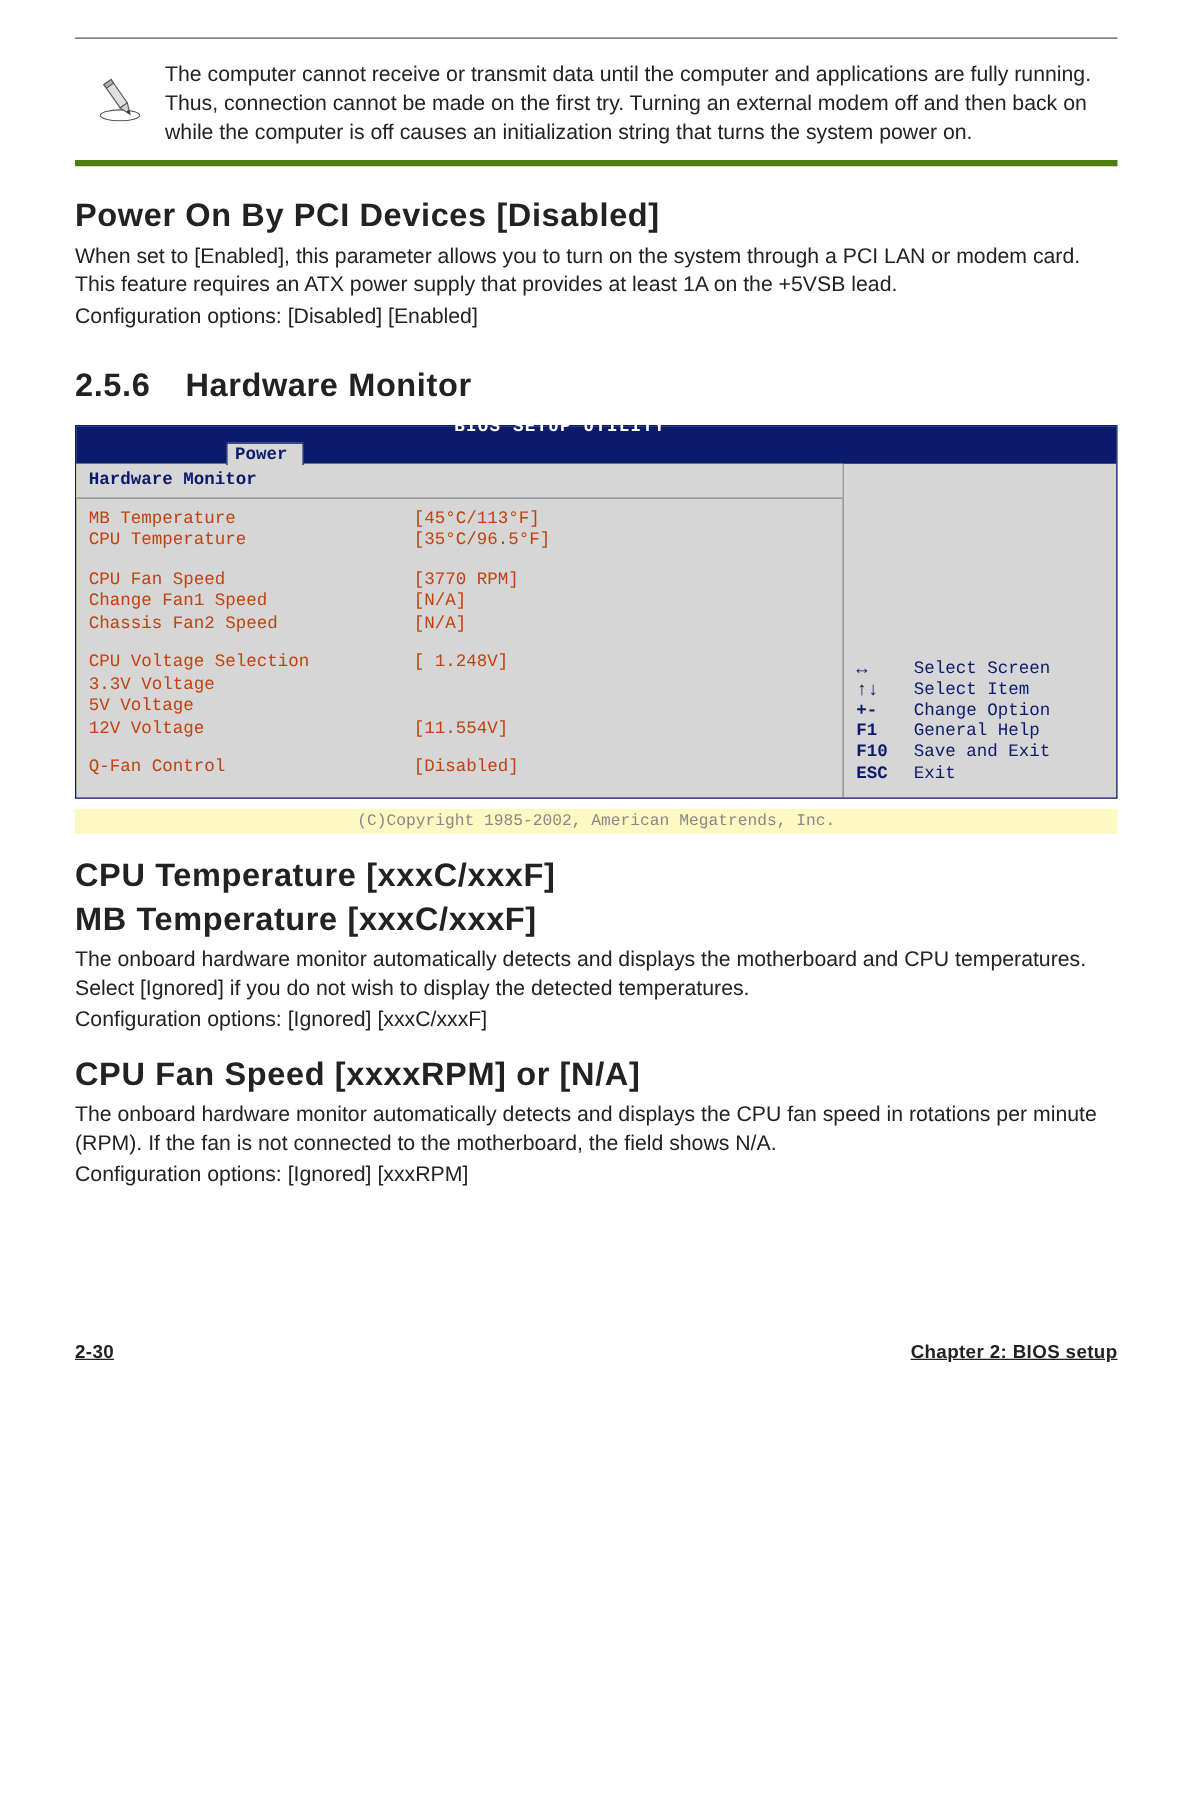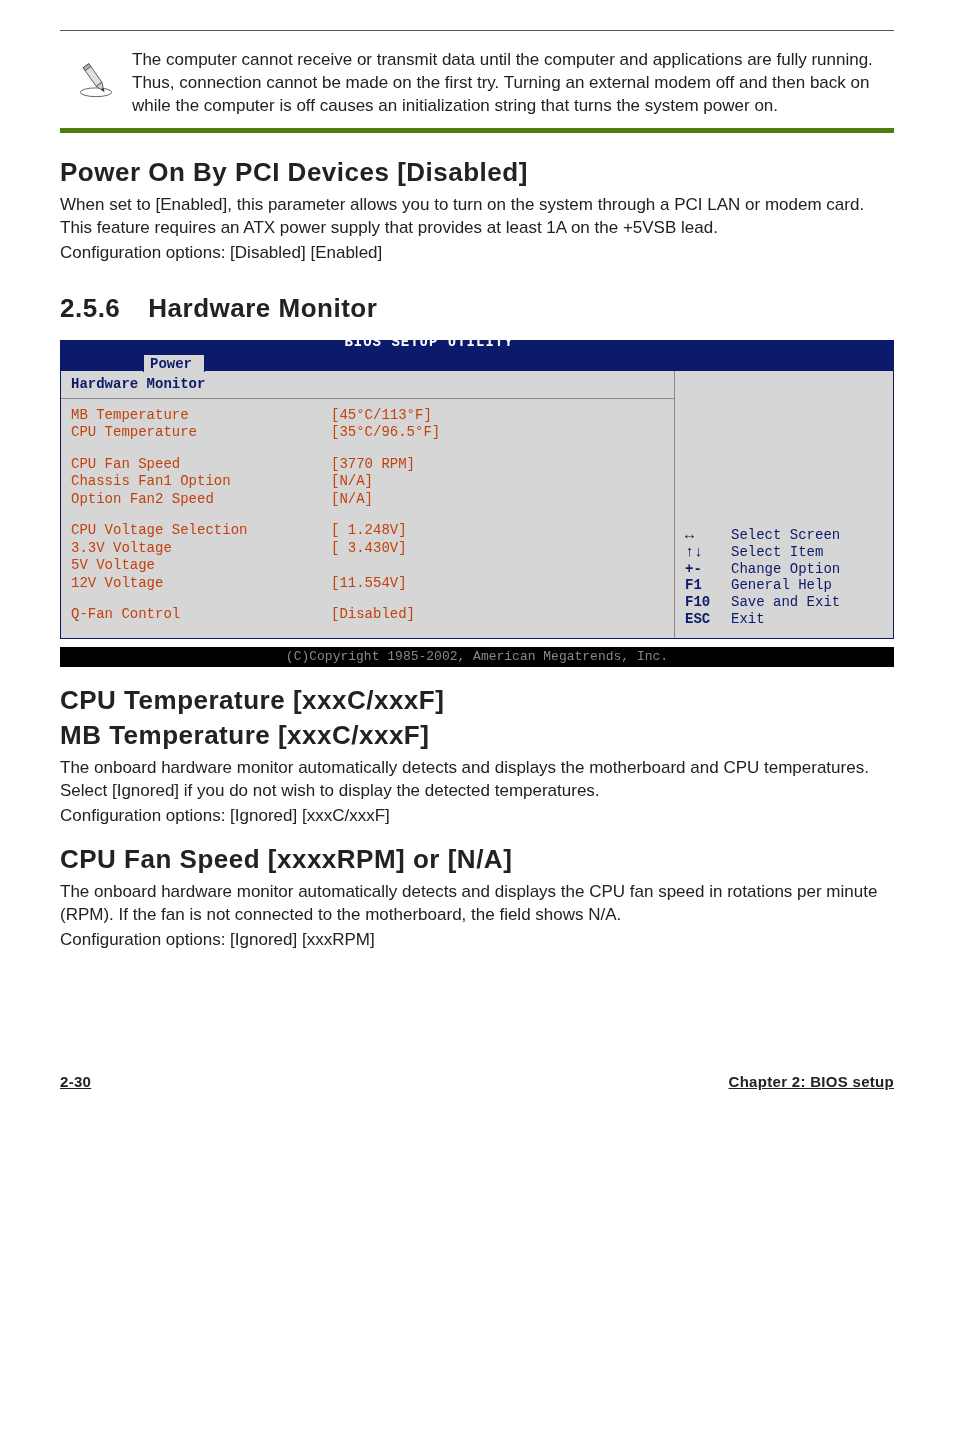--- a/index.html
+++ b/index.html
@@ -64,21 +64,21 @@
     text-align: center;
     font-weight: bold;
     letter-spacing: 1px;
     padding-bottom: 19px;
   }
   .bios-tab {
     background: #d6d6d6;
     color: #0b1a6b;
     font-weight: bold;
     padding: 2px 12px 0 6px;
-    margin-left: 82px;
+    margin-left: 120px;
     border: 1px solid #0b1a6b;
     border-bottom: none;
     position: relative;
     top: 1px;
     height: 18px;
     line-height: 14px;
   }
   .bios-body { display: flex; }
   .bios-left {
     flex: 1;
@@ -107,21 +107,21 @@
   .help-row { display:flex; line-height: 1.2; }
   .help-key {
     width: 46px;
     font-weight: bold;
     display:flex;
     align-items:center;
   }
   .help-text { flex:1; }
   .arrow-glyph { font-size: 15px; line-height: 1; }
   .bios-copyright {
-    background: #000000;
+    background: #fef9c3;
     color: #888;
     text-align: center;
     font-family: "Courier New", monospace;
     font-size: 13px;
     padding: 1px 0 2px 0;
     margin-bottom: 16px;
   }
   .footer {
     display:flex;
     justify-content: space-between;
@@ -179,35 +179,34 @@
         <div class="bios-row">
             <span class="label">CPU Temperature</span>
             <span class="value">[35°C/96.5°F]</span>
           </div>
         <div class="bios-spacer"></div>
         <div class="bios-row">
             <span class="label">CPU Fan Speed</span>
             <span class="value">[3770 RPM]</span>
           </div>
         <div class="bios-row">
-            <span class="label">Chassis Fan1 Option</span>
+            <span class="label">Change Fan1 Speed</span>
             <span class="value">[N/A]</span>
           </div>
         <div class="bios-row">
-            <span class="label">Option Fan2 Speed</span>
+            <span class="label">Chassis Fan2 Speed</span>
             <span class="value">[N/A]</span>
           </div>
         <div class="bios-spacer"></div>
         <div class="bios-row">
             <span class="label">CPU Voltage Selection</span>
             <span class="value">[ 1.248V]</span>
           </div>
         <div class="bios-row">
             <span class="label">3.3V Voltage</span>
-            <span class="value">[ 3.430V]</span>
           </div>
         <div class="bios-row">
             <span class="label">5V Voltage</span>
           </div>
         <div class="bios-row">
             <span class="label">12V Voltage</span>
             <span class="value">[11.554V]</span>
           </div>
         <div class="bios-spacer"></div>
         <div class="bios-row">

